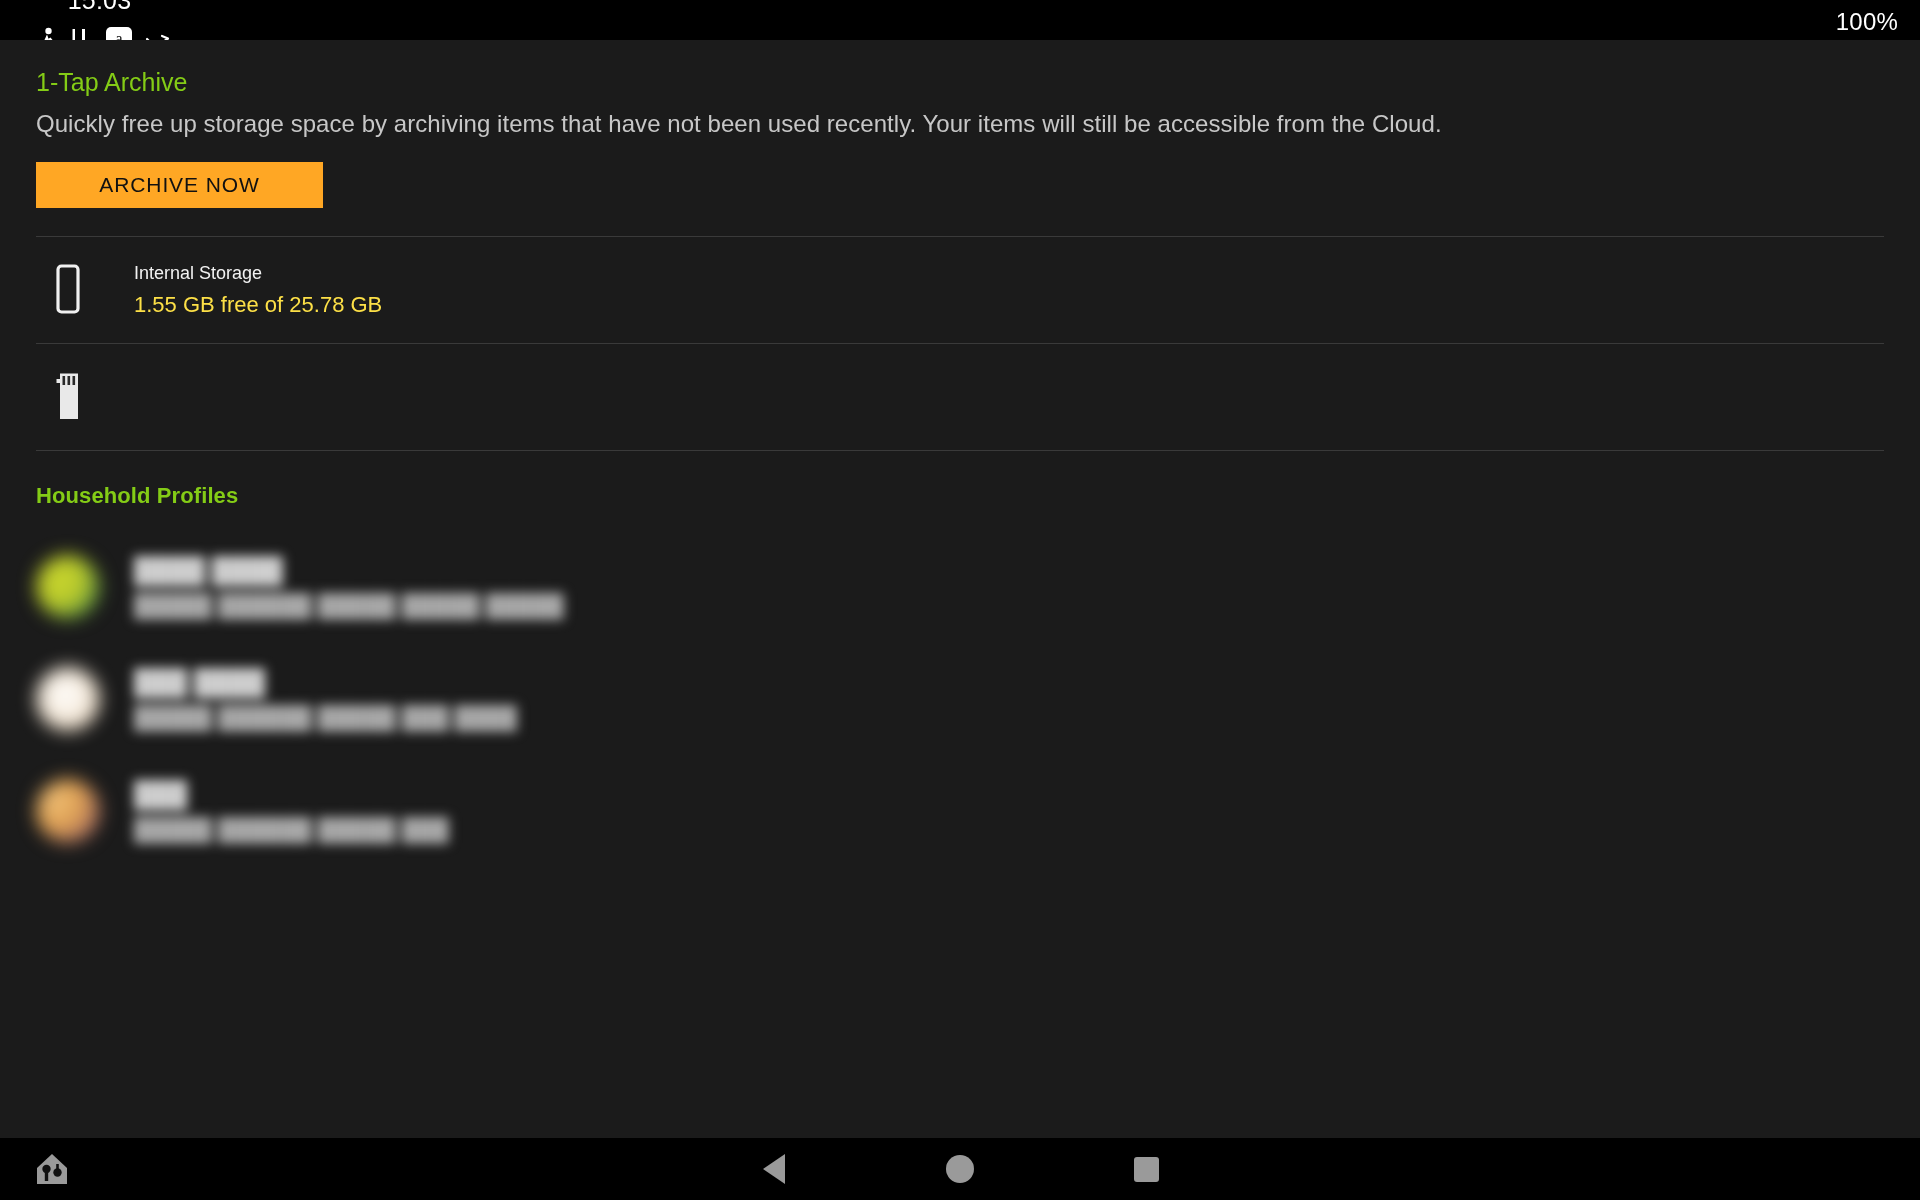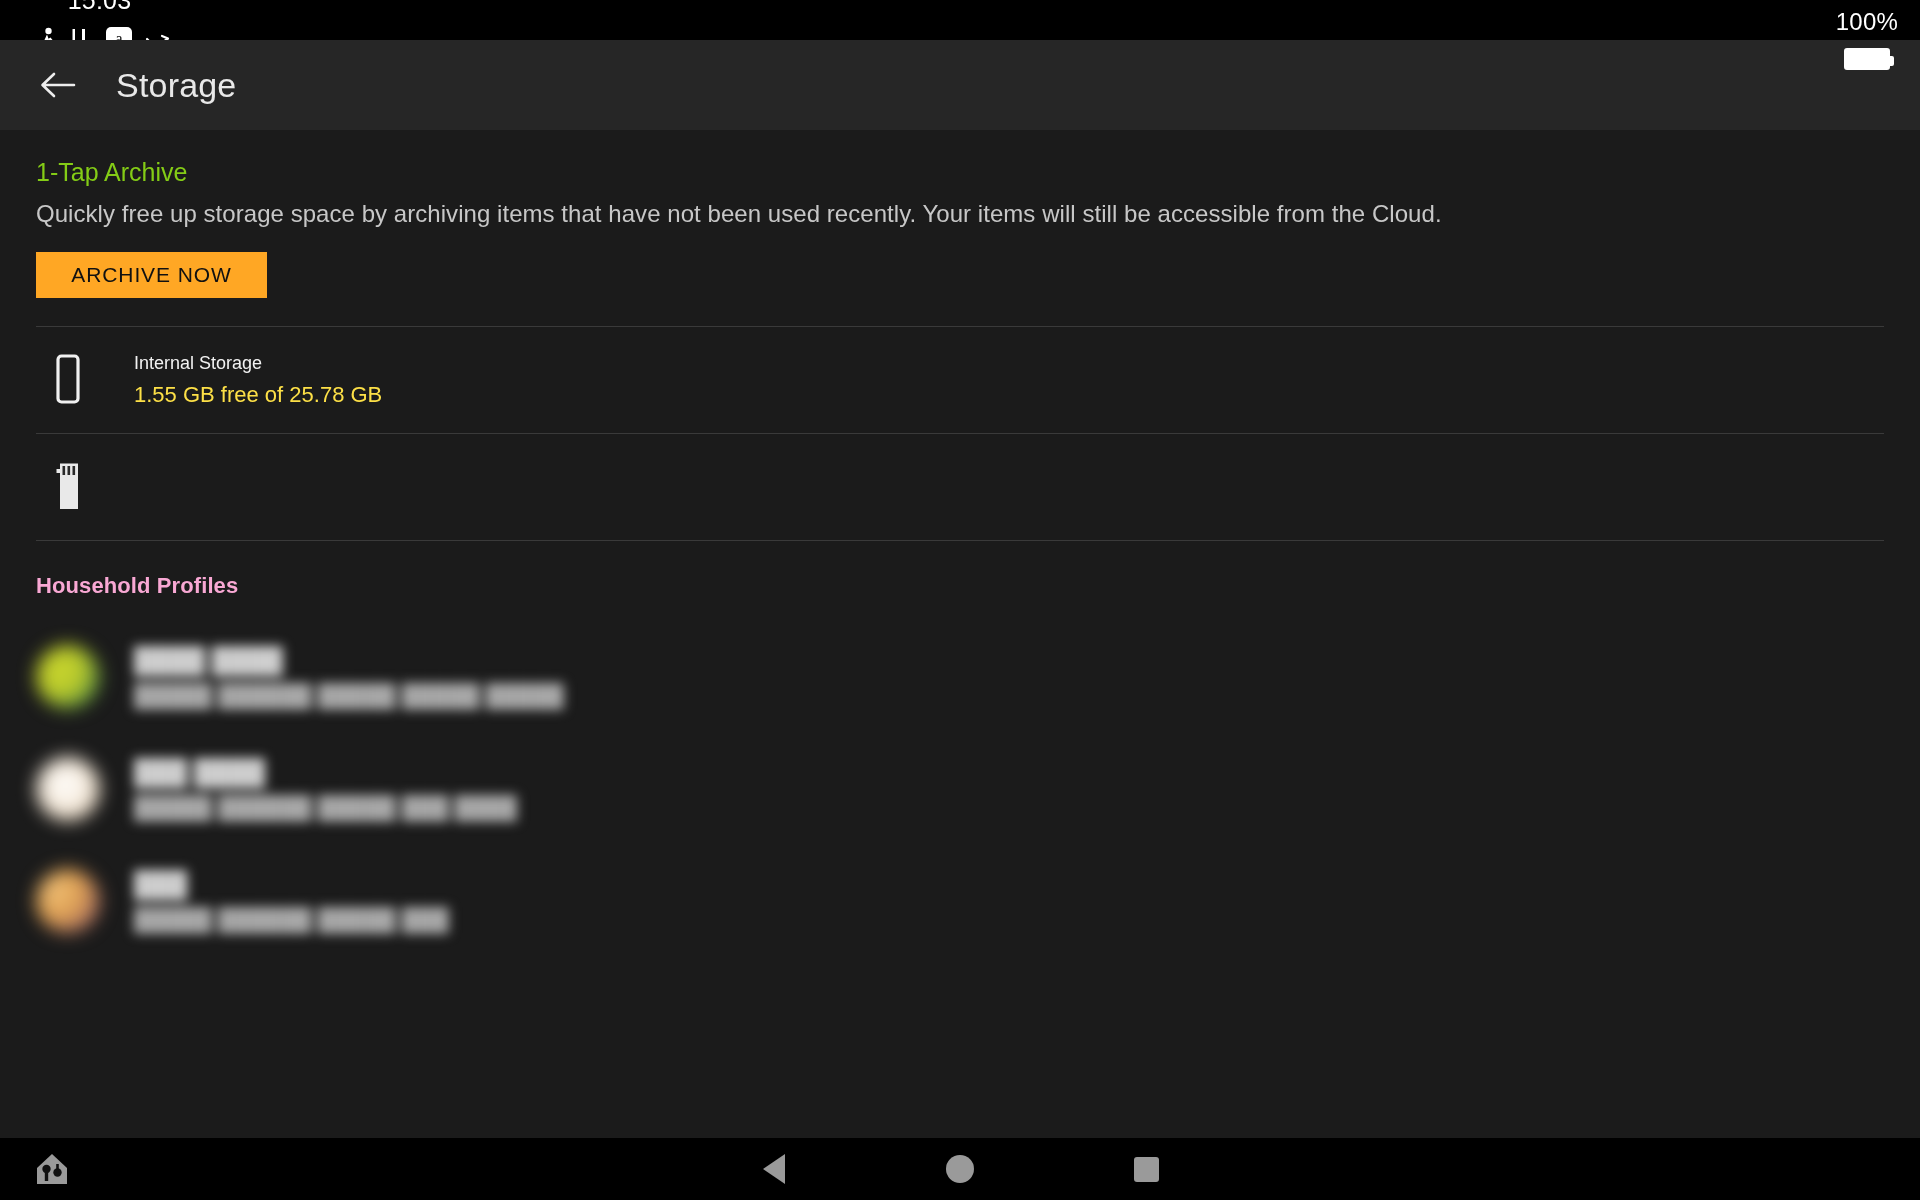--- a/index.html
+++ b/index.html
@@ -81,21 +81,21 @@
     font-size:24px; color:#c7c7c7; font-weight:400;
     padding-top:13px; letter-spacing:0.05px;
   }
   .btn-row { display:flex; gap:37px; padding-top:24px; }
   .btn {
     height:46px; border:none; cursor:pointer;
     font-size:21px; letter-spacing:0.9px;
     font-family:"Liberation Sans", sans-serif;
     display:flex; align-items:center; justify-content:center;
   }
-  .btn-primary { background:#FFA724; color:#111; width:231px; }
+  .btn-primary { background:#FFA724; color:#111; width:287px; }
   .btn-secondary { background:#5d5d5d; color:#fff; width:245px; }
 
   .divider {
     height:1px; background:#3a3a3a; margin:0 36px;
   }
   .div-1 { margin-top:28px; }
 
   .row {
     display:flex; align-items:center;
     padding:0 36px;
@@ -104,21 +104,21 @@
   }
   .row-icon {
     width:64px; flex:0 0 64px;
     display:flex; align-items:center; justify-content:center;
   }
   .row-text { margin-left:34px; }
   .row-title { font-size:18px; color:#f2f2f2; font-weight:400; }
   .row-sub { font-size:22px; color:#fde047; padding-top:8px; }
 
   .household-header {
-    font-size:22px; color:#f9a8d4; font-weight:bold;
+    font-size:22px; color:#84cc16; font-weight:bold;
     padding:32px 36px 0 36px; letter-spacing:0.1px;
   }
 
   .profiles { padding-top:22px; }
   .profile-row {
     display:flex; align-items:center;
     padding:0 36px;
     height:112px;
     cursor:pointer;
   }
@@ -211,28 +211,20 @@
           <path d="M17 22.5 L11.5 15.5 Q17 11.5 22.5 15.5 Z" fill="#fff"></path>
           <path d="M6.5 11.5 Q17 3.5 27.5 11.5" stroke="#fff" stroke-width="3" fill="none" stroke-linecap="round"></path>
           <path d="M2 6.5 Q17 -4 32 6.5" stroke="#fff" stroke-width="3" fill="none" stroke-linecap="round"></path>
         </svg>
       </span>
       <span class="battery-pct">100%</span>
       <span class="battery-shape"></span>
     </div>
   </div>
 
-  <div class="header">
-    <div class="back-btn">
-      <svg width="40" height="34" viewBox="0 0 40 34">
-        <path d="M36 17 L5 17 M16 6 L4.5 17 L16 28" stroke="#ededed" stroke-width="2.6" fill="none" stroke-linecap="round" stroke-linejoin="round"></path>
-      </svg>
-    </div>
-    <div class="page-title">Storage</div>
-  </div>
 
   <div class="content">
 
     <div class="section-pad">
       <div class="archive-title">1-Tap Archive</div>
       <div class="archive-desc">Quickly free up storage space by archiving items that have not been used recently. Your items will still be accessible from the Cloud.</div>
       <div class="btn-row">
         <button class="btn btn-primary">ARCHIVE NOW</button>
       </div>
     </div>

